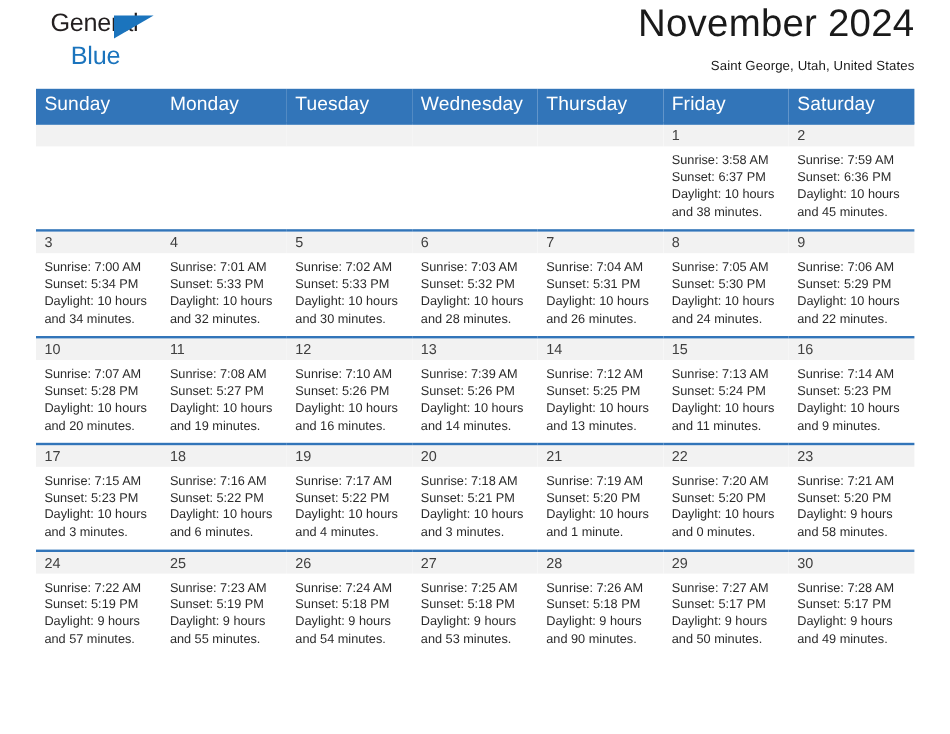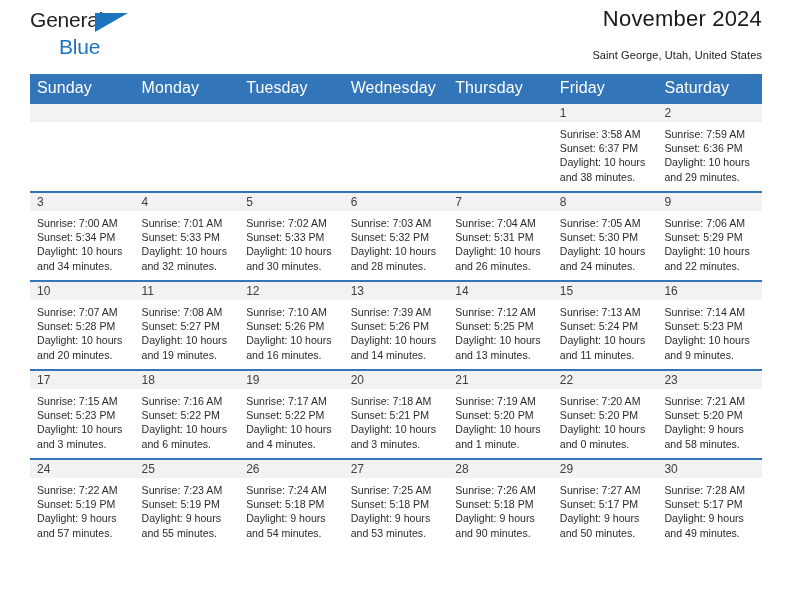--- a/index.html
+++ b/index.html
@@ -30,21 +30,21 @@
   }
 
   .logo {
     position: relative;
     margin-top: 8px;
     width: 115px;
     height: 52px;
   }
   .logo-general {
     position: absolute;
-    left: 0;
+    left: 12px;
     top: 0;
     font-size: 21px;
     letter-spacing: -0.2px;
     color: #231f20;
     line-height: 24px;
   }
   .logo-blue {
     position: absolute;
     left: 29px;
     top: 27px;
@@ -61,21 +61,21 @@
     height: 0;
     border-left: 33px solid #1b74bd;
     border-bottom: 19px solid transparent;
   }
 
   .title-block {
     text-align: right;
     padding-top: 2px;
   }
   .cal-title {
-    font-size: 22px;
+    font-size: 32px;
     font-weight: normal;
     color: #1a1a1a;
     line-height: 34px;
     letter-spacing: 0.2px;
   }
   .cal-subtitle {
     font-size: 11px;
     color: #1a1a1a;
     line-height: 22px;
     margin-top: 8px;
@@ -193,21 +193,21 @@
               <div>Daylight: 10 hours</div>
               <div>and 38 minutes.</div>
             </div>
           </td>
           <td>
             <div class="daynum">2</div>
             <div class="cell-lines">
               <div>Sunrise: 7:59 AM</div>
               <div>Sunset: 6:36 PM</div>
               <div>Daylight: 10 hours</div>
-              <div>and 29 minutes.</div>
+              <div>and 45 minutes.</div>
             </div>
           </td>
         </tr>
         <tr>
           <td>
             <div class="daynum">3</div>
             <div class="cell-lines">
               <div>Sunrise: 7:00 AM</div>
               <div>Sunset: 5:34 PM</div>
               <div>Daylight: 10 hours</div>

